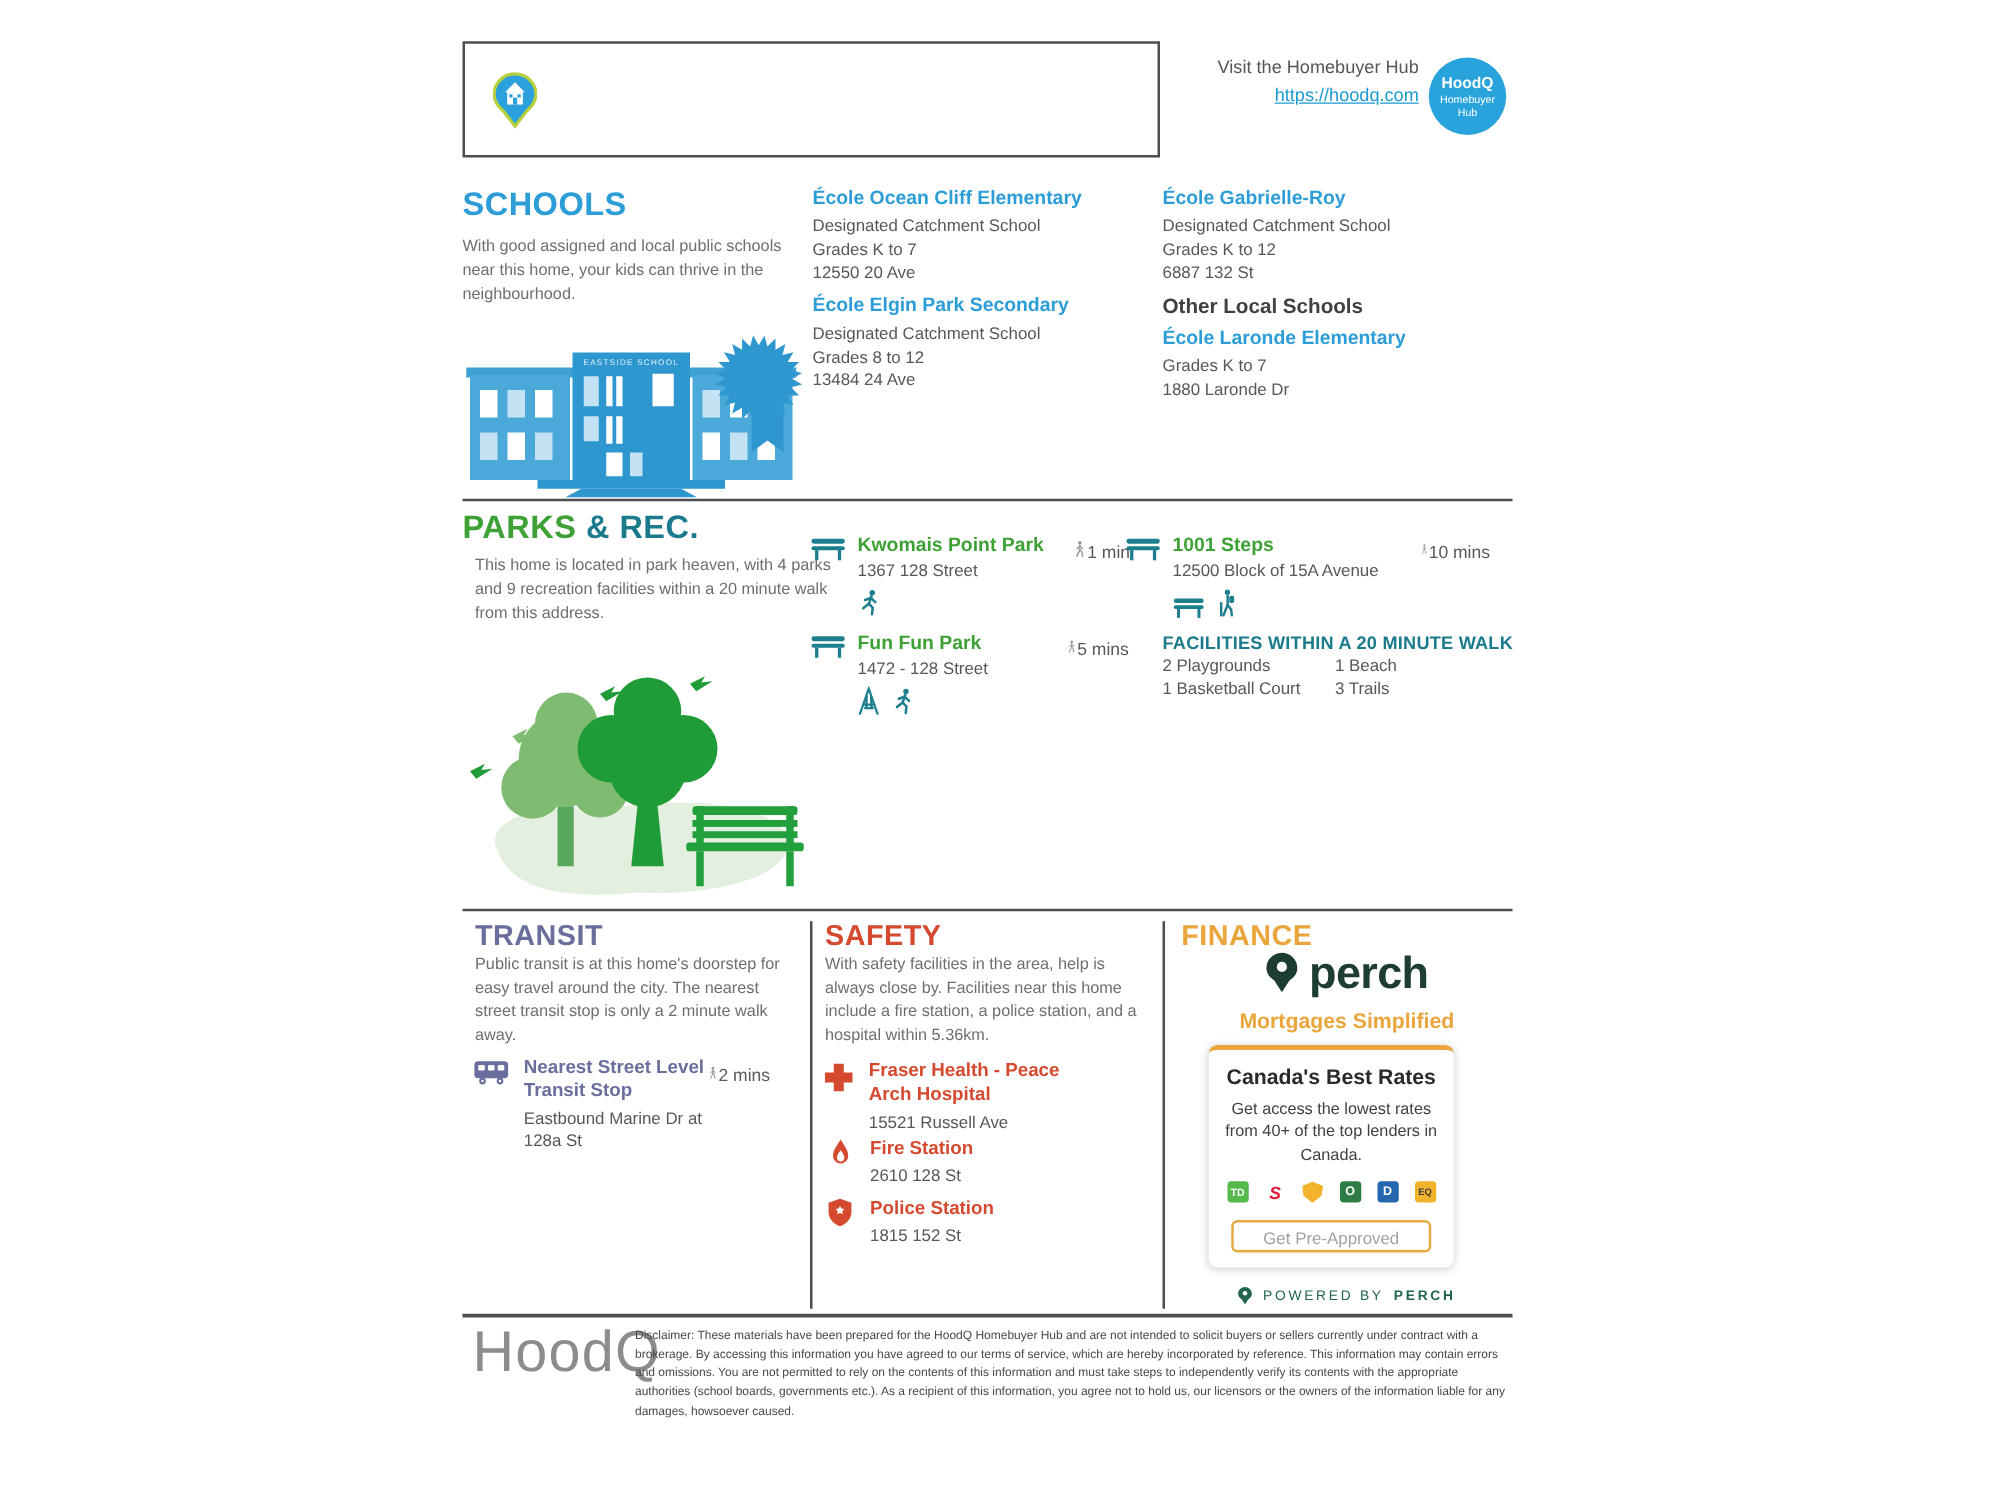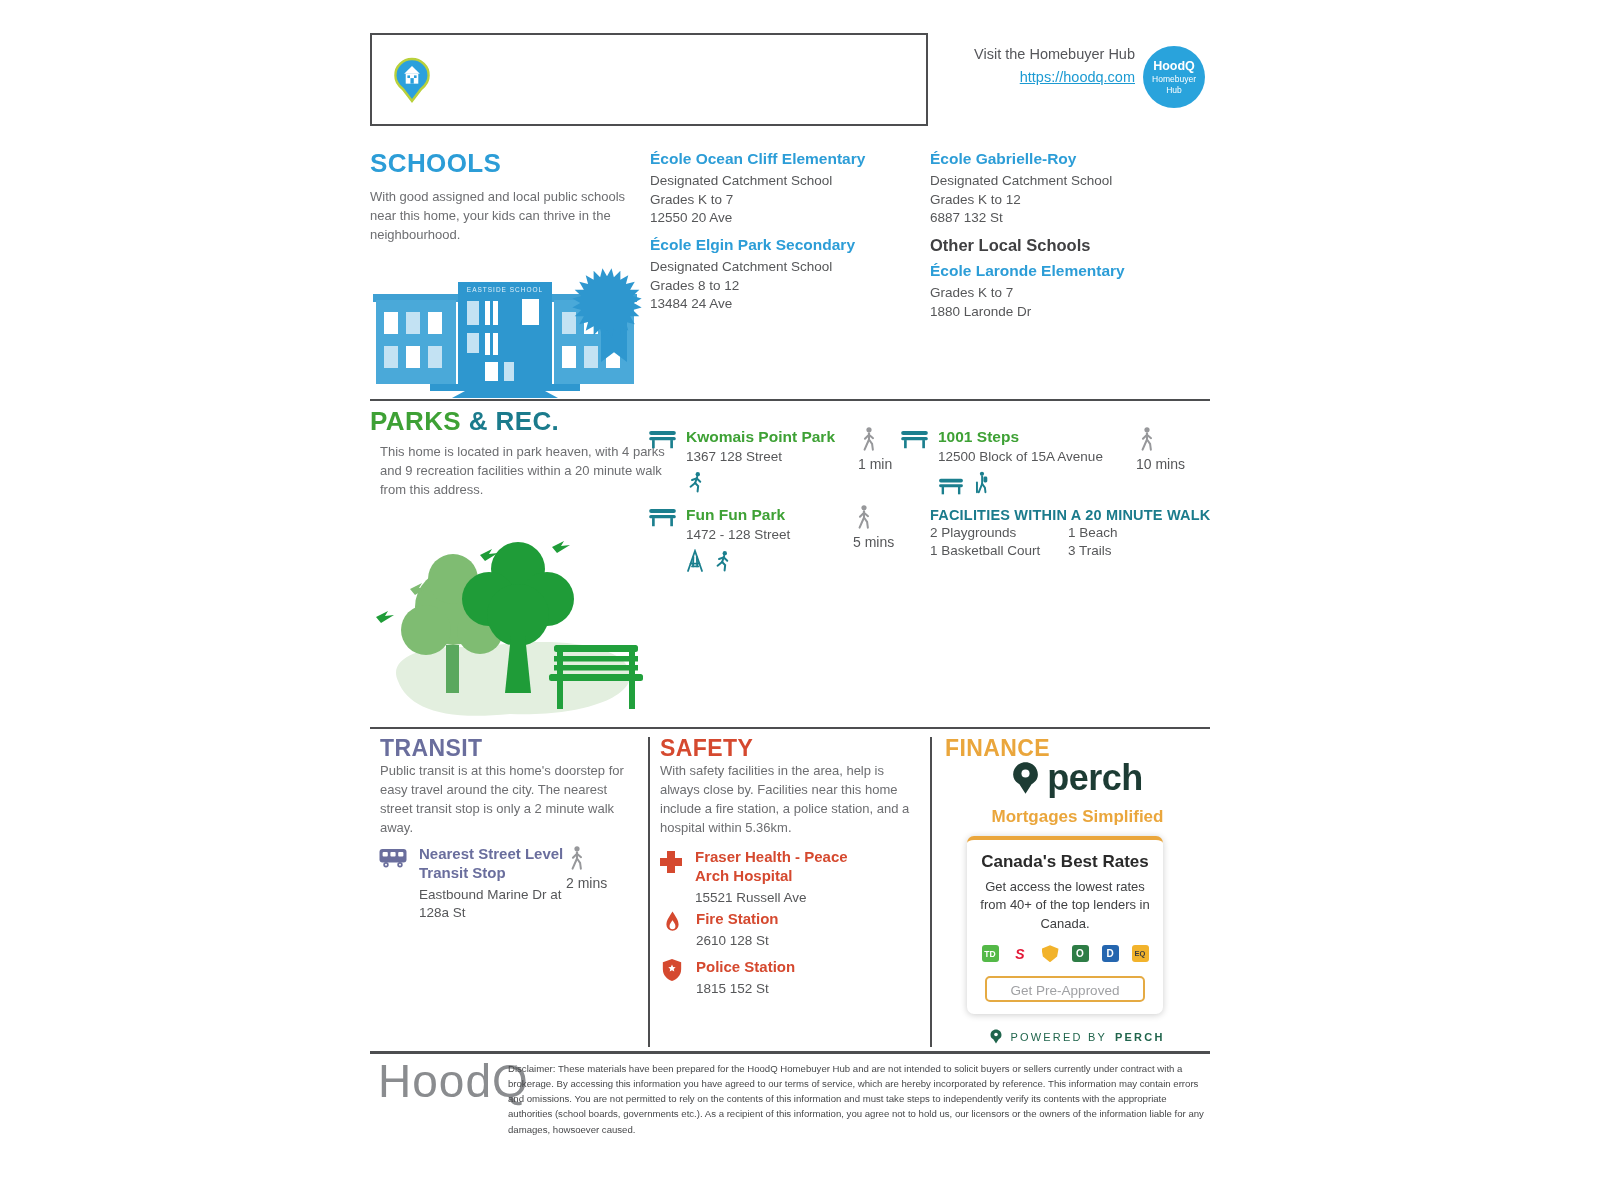--- a/index.html
+++ b/index.html
@@ -33,21 +33,21 @@
 
   .school-item{position:absolute;width:250px;}
   .school-item .name{font-size:15.5px;font-weight:bold;color:#2c9dd7;margin-bottom:4px;}
   .school-item .line{font-size:13.5px;color:#565759;line-height:1.38;}
   .other-title{position:absolute;font-size:16.5px;font-weight:bold;color:#404042;}
 
   .park{position:absolute;display:flex;gap:9px;align-items:flex-start;}
   .park-name{font-size:15.5px;font-weight:bold;color:#3ea135;}
   .park-addr{font-size:13.5px;color:#565759;margin-top:3px;}
   .amen{display:flex;gap:9px;margin-top:7px;align-items:flex-end;}
-  .walk{position:absolute;display:flex;flex-direction:column;align-items:flex-start;color:#565759;font-size:14px;}
+  .walk{position:absolute;display:flex;flex-direction:row;align-items:center;color:#565759;font-size:14px;}
   .walk .t{margin-top:3px;white-space:nowrap;}
   .facil-title{position:absolute;font-size:14.5px;font-weight:bold;color:#1b7b8c;letter-spacing:.2px;}
   .facil{position:absolute;font-size:13.5px;color:#565759;}
 
   .entry{position:absolute;display:flex;gap:11px;align-items:flex-start;}
   .stop-name{font-size:15px;font-weight:bold;color:#6a6e9d;line-height:1.25;width:150px;}
   .safety-name{font-size:15px;font-weight:bold;color:#d5492f;line-height:1.25;width:178px;}
   .detail{font-size:13.5px;color:#565759;line-height:1.4;margin-top:3px;}
 
   .perch{position:absolute;left:945px;top:757px;width:265px;display:flex;align-items:center;justify-content:center;gap:8px;}

